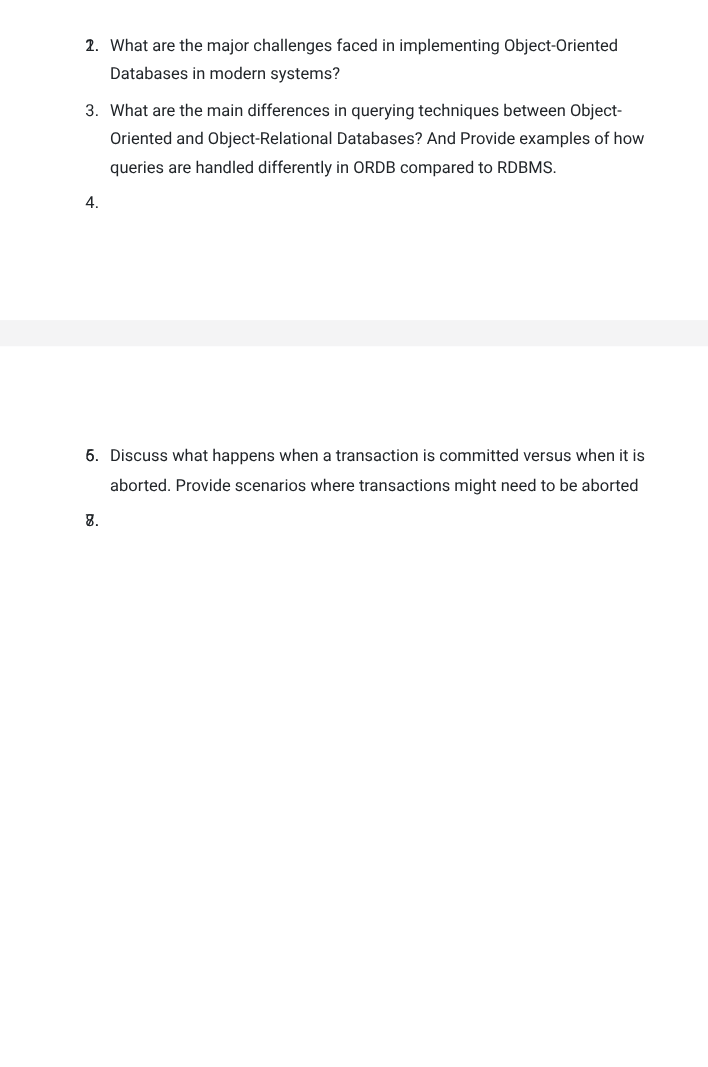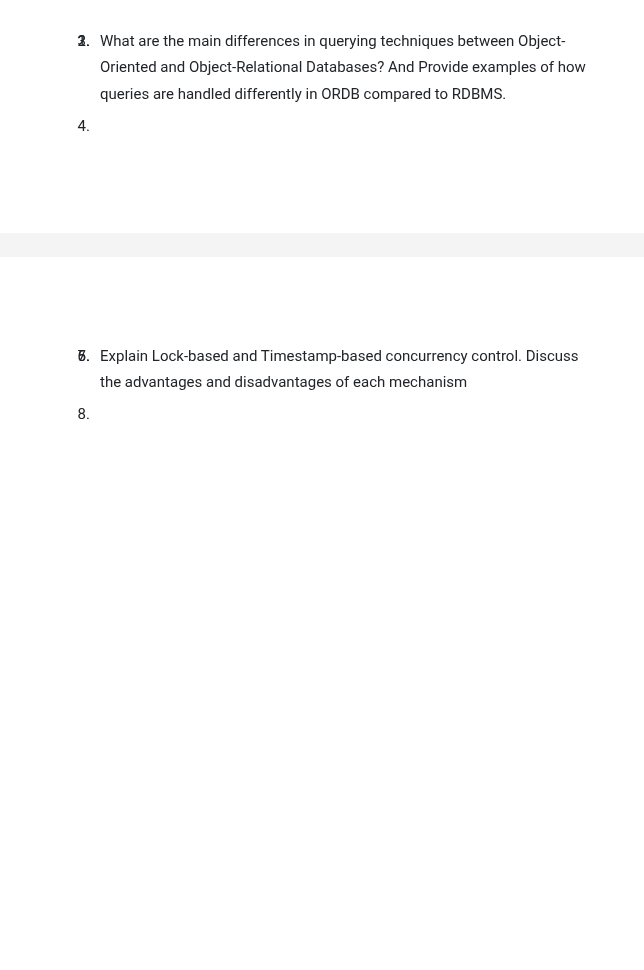--- a/index.html
+++ b/index.html
@@ -65,44 +65,45 @@
 
 <div class="page-wrap">
 
   <div class="section section-top">
     <ol>
       <li>
         <span class="marker">1.</span>
       </li>
       <li>
         <span class="marker">2.</span>
+        <span>What are the major challenges faced in implementing Object-Oriented Databases in modern systems?</span>
       </li>
       <li>
         <span class="marker">3.</span>
         <span>What are the main differences in querying techniques between Object-Oriented and Object-Relational Databases? And Provide examples of how queries are handled differently in ORDB compared to RDBMS.</span>
       </li>
       <li>
         <span class="marker">4.</span>
       </li>
     </ol>
   </div>
 
   <div class="gap"></div>
 
   <div class="section section-bottom">
     <ol>
       <li>
         <span class="marker">5.</span>
       </li>
       <li>
         <span class="marker">6.</span>
+        <span>Discuss what happens when a transaction is committed versus when it is aborted. Provide scenarios where transactions might need to be aborted</span>
       </li>
       <li>
         <span class="marker">7.</span>
-        <span>Explain Lock-based and Timestamp-based concurrency control. Discuss the advantages and disadvantages of each mechanism</span>
       </li>
       <li>
         <span class="marker">8.</span>
       </li>
     </ol>
   </div>
 
   <div class="fab"></div>
 </div>
 

